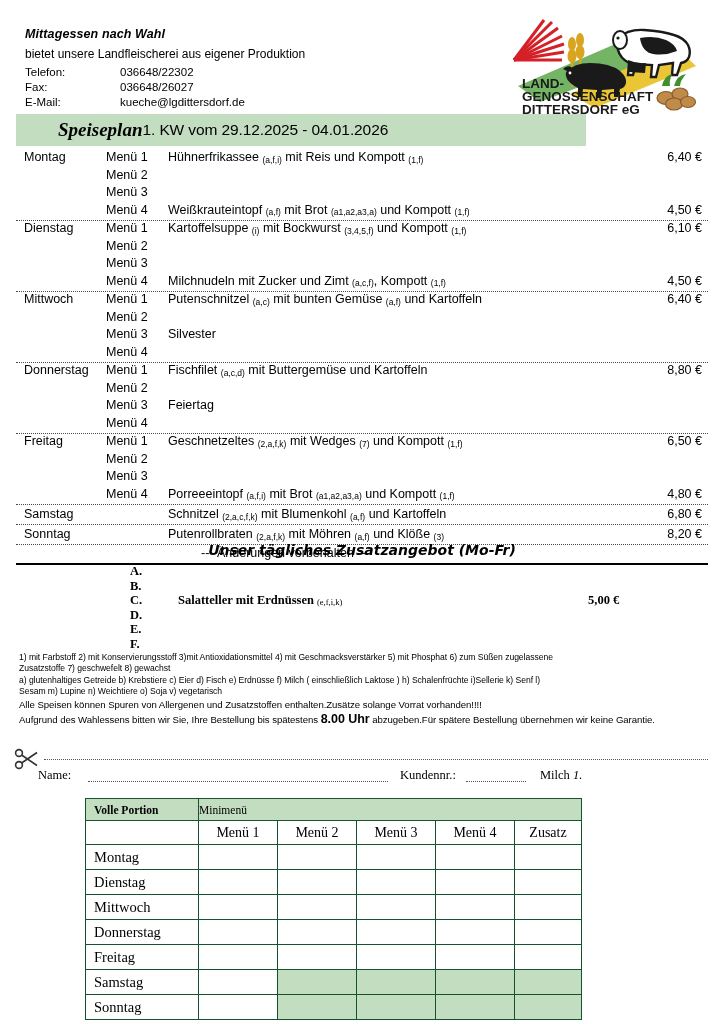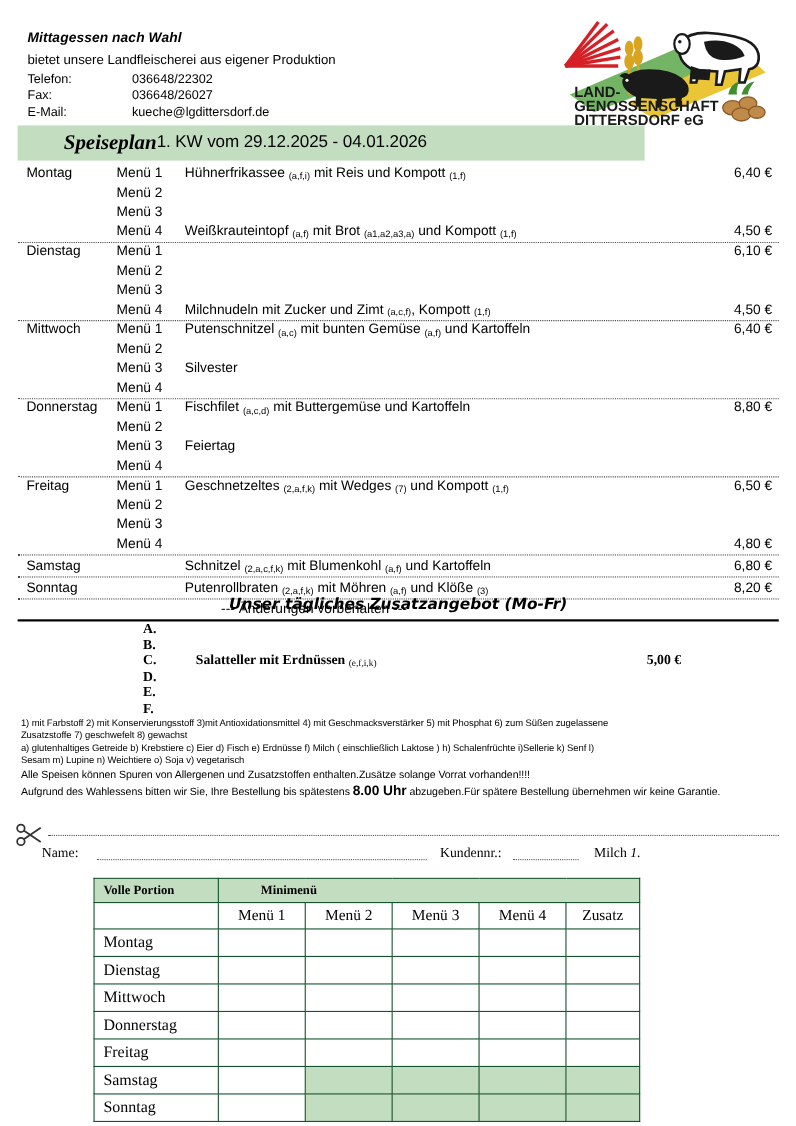--- a/index.html
+++ b/index.html
@@ -153,21 +153,21 @@
     text-align: center;
   }
   .otable .hdr-band td {
     background: #c3ddc0;
     height: 21px;
     font-size: 11.5px;
     font-weight: bold;
     text-align: left;
   }
   .otable .hdr-band td.hb-left { padding-left: 8px; }
-  .otable .hdr-band td.hb-mid { padding-left: 38px; font-weight: bold; }
+  .otable .hdr-band td.hb-mid { font-weight: normal; }
   .otable .colhdr td { font-size: 14px; height: 23px; }
   .otable td.daycell {
     text-align: left; padding-left: 8px; font-size: 14.5px;
   }
   .otable td.blocked { background: #c3ddc0; }
   .w-day { width: 104px; }
   .w-m   { width: 78px; }
   .w-z   { width: 66px; }
 </style>
 </head>
@@ -270,20 +270,21 @@
         <div class="mrow">
           <span class="mno">Menü 4</span>
           <span class="dish"><span>Weißkrauteintopf </span><span class="al">(a,f)</span><span> mit Brot </span><span class="al">(a1,a2,a3,a)</span><span> und Kompott </span><span class="al">(1,f)</span></span>
           <span class="price">4,50 €</span>
         </div>
       </div>
       <div class="daygrp">
         <div class="mrow">
           <span class="day">Dienstag</span>
           <span class="mno">Menü 1</span>
+          <span class="dish"><span>Kartoffelsuppe </span><span class="al">(i)</span><span> mit Bockwurst </span><span class="al">(3,4,5,f)</span><span> und Kompott </span><span class="al">(1,f)</span></span>
           <span class="price">6,10 €</span>
         </div>
         <div class="mrow">
           <span class="mno">Menü 2</span>
           <span class="dish"></span>
         </div>
         <div class="mrow">
           <span class="mno">Menü 3</span>
           <span class="dish"></span>
         </div>
@@ -343,20 +344,21 @@
         <div class="mrow">
           <span class="mno">Menü 2</span>
           <span class="dish"></span>
         </div>
         <div class="mrow">
           <span class="mno">Menü 3</span>
           <span class="dish"></span>
         </div>
         <div class="mrow">
           <span class="mno">Menü 4</span>
+          <span class="dish"><span>Porreeeintopf </span><span class="al">(a,f,i)</span><span> mit Brot </span><span class="al">(a1,a2,a3,a)</span><span> und Kompott </span><span class="al">(1,f)</span></span>
           <span class="price">4,80 €</span>
         </div>
       </div>
       <div class="wrow">
         <span class="day">Samstag</span>
         <span class="dish"><span>Schnitzel </span><span class="al">(2,a,c,f,k)</span><span> mit Blumenkohl </span><span class="al">(a,f)</span><span> und Kartoffeln</span></span>
         <span class="price">6,80 €</span>
       </div>
       <div class="wrow">
         <span class="day">Sonntag</span>

